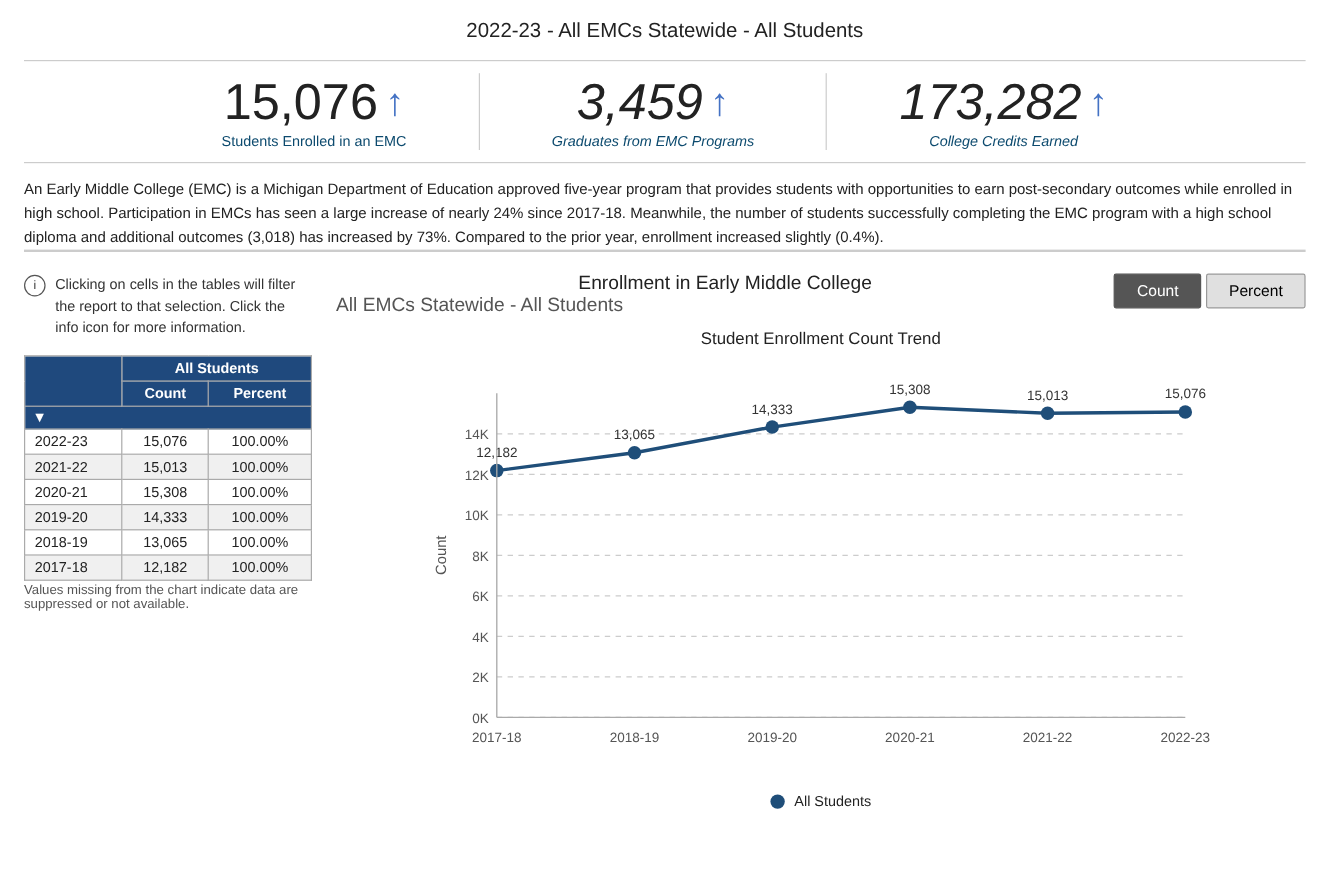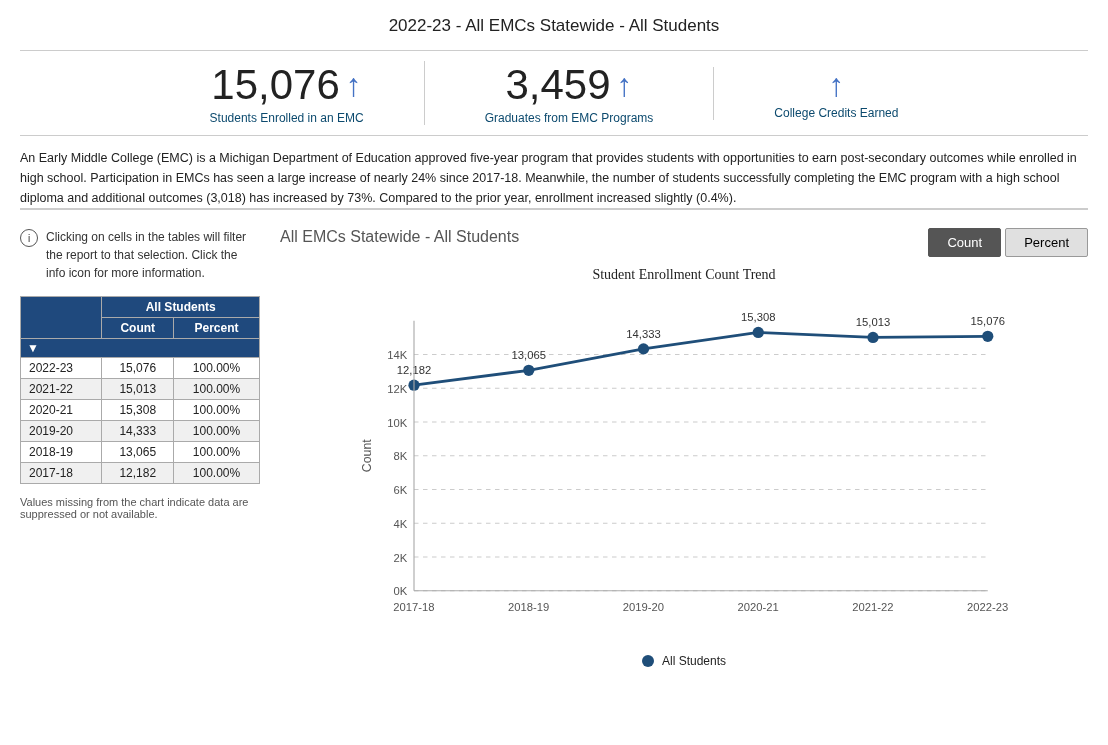--- a/index.html
+++ b/index.html
@@ -5,21 +5,21 @@
     * { box-sizing: border-box; margin: 0; padding: 0; }
     body { font-family: 'Segoe UI', Arial, sans-serif; background: #fff; color: #222; font-size: 13px; width: 1108px; }
 
     .page-container { padding: 16px 20px; }
 
     .page-title { text-align: center; font-size: 17px; font-weight: 400; margin-bottom: 14px; }
 
     .kpi-row { display: flex; justify-content: center; align-items: center; border-top: 1px solid #ccc; border-bottom: 1px solid #ccc; padding: 10px 0; margin-bottom: 12px; }
 
     .kpi-item { display: flex; flex-direction: column; align-items: center; padding: 0 60px; }
-    .kpi-item + .kpi-item { border-left: 1px solid #ccc; }
+    .kpi-item + .kpi-item { border-left: 1px solid #ccc; font-style: italic; }
 
     .kpi-value { font-size: 42px; font-weight: 300; display: flex; align-items: center; gap: 6px; }
     .kpi-arrow { color: #4472c4; font-size: 32px; }
     .kpi-label { font-size: 12px; color: #0c4a6e; margin-top: 2px; }
 
     .description { font-size: 12.5px; line-height: 1.6; color: #222; margin-bottom: 18px; border-bottom: 2px solid #ccc; padding-bottom: 0; }
 
     .lower-section { display: flex; gap: 20px; }
 
     
@@ -32,32 +32,32 @@
 
     .data-table { width: 100%; border-collapse: collapse; font-size: 12px; }
     .data-table th, .data-table td { border: 1px solid #aaa; padding: 3px 8px; text-align: center; }
     .data-table thead tr:first-child th { background: #1f497d; color: #fff; font-weight: 600; }
     .data-table thead tr:second-child th { background: #1f497d; color: #fff; }
     .data-table .sub-header th { background: #1f497d; color: #fff; }
     .data-table tbody tr:nth-child(even) td { background: #f0f0f0; }
     .data-table tbody tr:nth-child(odd) td { background: #fff; }
     .data-table tbody td:first-child { text-align: left; }
 
-    .note { font-size: 11px; color: #555; margin-top: 12px; }
+    .note { font-size: 11px; color: #555; margin-top: 2px; }
 
     
     .right-panel { flex: 1; }
 
     .chart-header { display: flex; justify-content: space-between; align-items: flex-start; margin-bottom: 4px; }
     .chart-main-title { font-size: 16px; font-weight: 400; text-align: center; }
     .chart-sub-title { font-size: 16px; color: #555; text-align: left; }
     .chart-buttons { display: flex; gap: 4px; }
     .chart-btn { padding: 6px 18px; border: 1px solid #999; background: #e0e0e0; cursor: pointer; font-size: 13px; border-radius: 2px; }
     .chart-btn.active { background: #555; color: #fff; border-color: #555; }
-    .chart-title-inner { text-align: center; font-size: 14px; font-weight: 500; margin: 10px 0 4px; font-family: Liberation Serif, serif; }
+    .chart-title-inner { text-align: center; font-size: 14px; font-weight: 500; margin: 10px 0 4px; }
 
     .chart-wrap { position: relative; }
 
     svg.line-chart { width: 100%; height: 360px; }
 
     .legend { display: flex; align-items: center; gap: 8px; justify-content: center; margin-top: 4px; font-size: 12px; }
     .legend-dot { width: 12px; height: 12px; border-radius: 50%; background: #1f4e79; display: inline-block; }
   </style>
 </head>
 <body>
@@ -76,20 +76,21 @@
     </div>
     <div class="kpi-item">
       <div class="kpi-value">
         <span>3,459</span>
         <span class="kpi-arrow">↑</span>
       </div>
       <div class="kpi-label">Graduates from EMC Programs</div>
     </div>
     <div class="kpi-item">
       <div class="kpi-value">
+        <span>173,282</span>
         <span class="kpi-arrow">↑</span>
       </div>
       <div class="kpi-label">College Credits Earned</div>
     </div>
   </div>
 
   <div class="description">An Early Middle College (EMC) is a Michigan Department of Education approved five-year program that provides students with opportunities to earn post-secondary outcomes while enrolled in high school. Participation in EMCs has seen a large increase of nearly 24% since 2017-18. Meanwhile, the number of students successfully completing the EMC program with a high school diploma and additional outcomes (3,018) has increased by 73%. Compared to the prior year, enrollment increased slightly (0.4%).</div>
 
   <div class="lower-section">
 
@@ -147,20 +148,21 @@
   </tr>
           </tbody>
       </table>
 
       <div class="note">Values missing from the chart indicate data are suppressed or not available.</div>
     </div>
 
     <div class="right-panel">
       <div class="chart-header">
         <div style="flex:1;text-align:center;">
+          <div class="chart-main-title">Enrollment in Early Middle College</div>
           <div class="chart-sub-title">All EMCs Statewide - All Students</div>
         </div>
         <div class="chart-buttons">
           <button class="chart-btn active">Count</button>
           <button class="chart-btn">Percent</button>
         </div>
       </div>
 
       <div class="chart-title-inner">Student Enrollment Count Trend</div>
 

